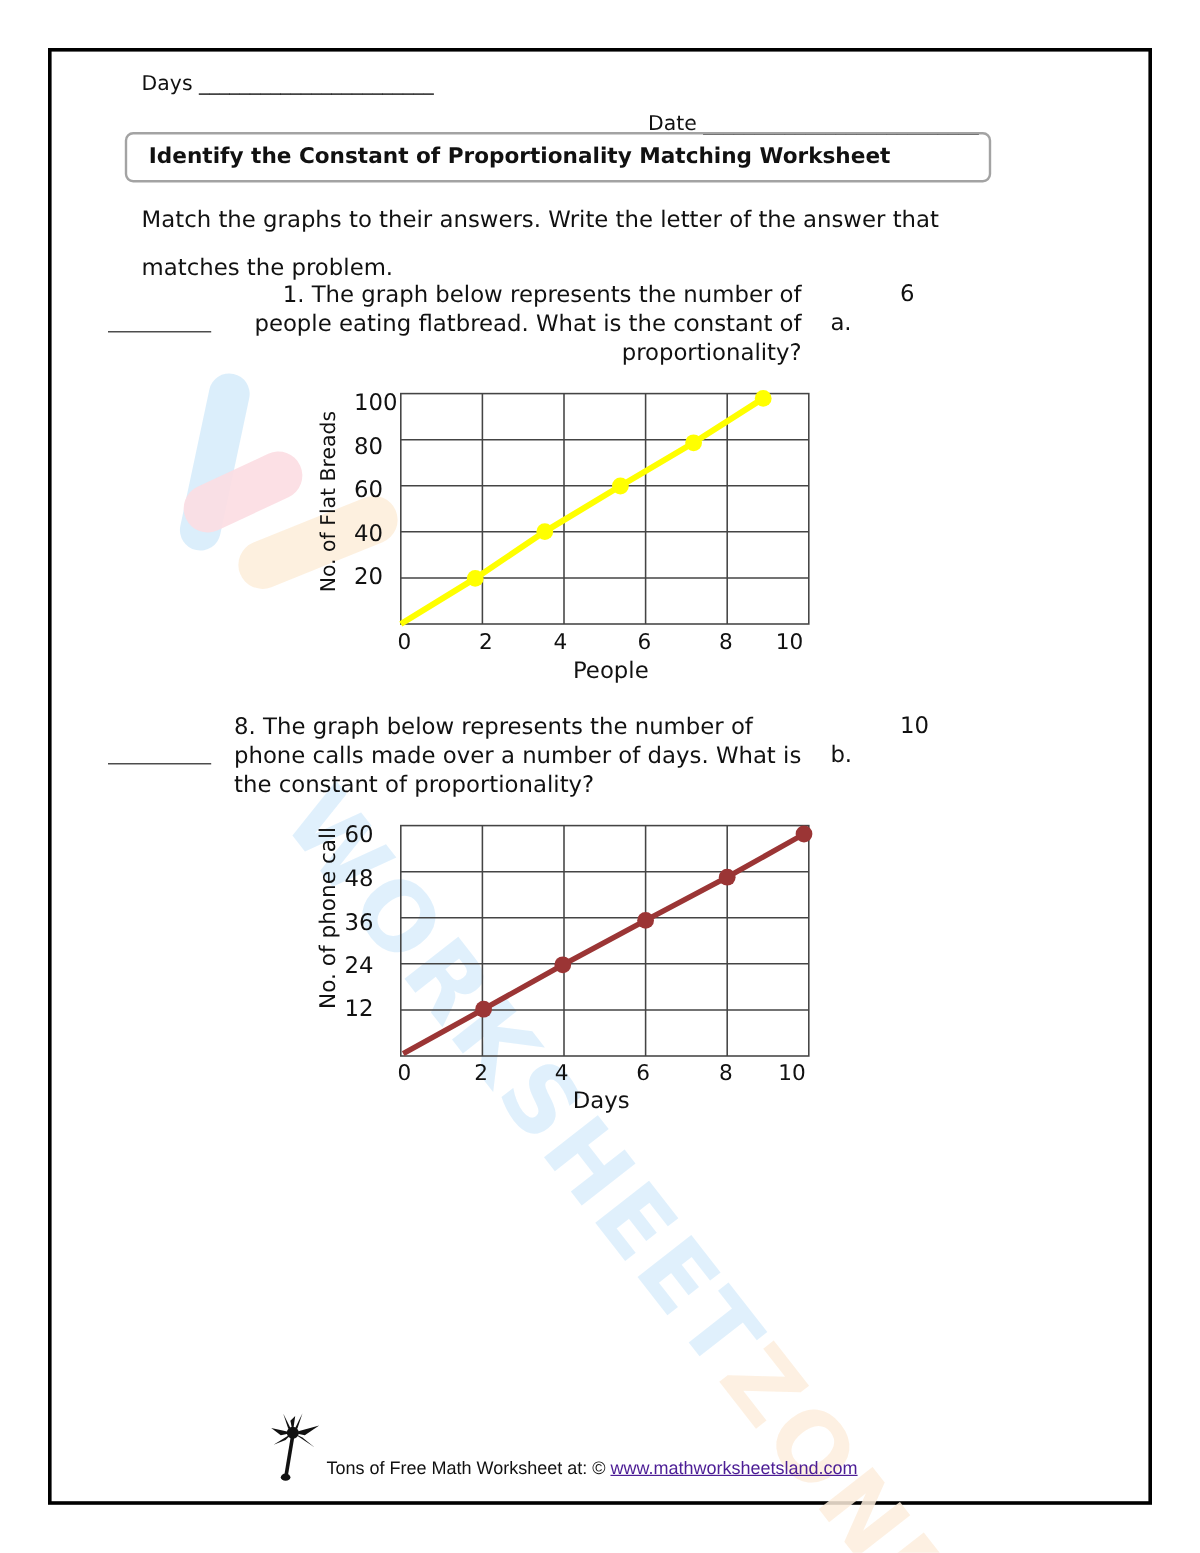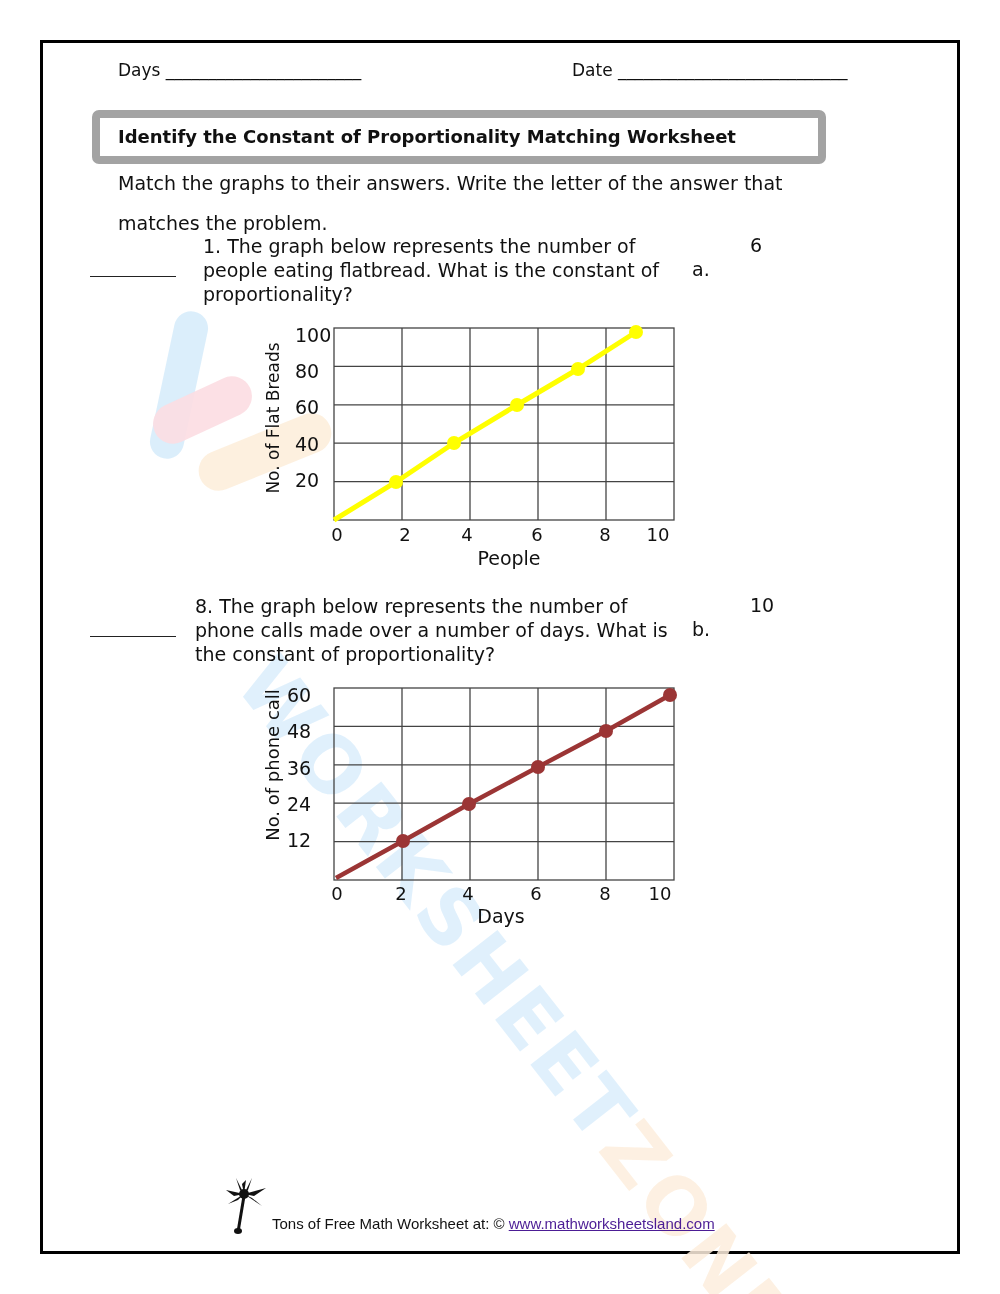--- a/index.html
+++ b/index.html
@@ -1,20 +1,20 @@
 <!DOCTYPE html>
 <html><head>
 <meta charset="utf-8">
 <style>
   html,body{margin:0;padding:0;background:#fff;}
   body{width:1000px;height:1294px;position:relative;overflow:hidden;font-family:"DejaVu Sans","Liberation Sans",sans-serif;color:#111;}
   .frame{position:absolute;left:40px;top:40px;width:914px;height:1208px;border:3px solid #000;}
   .abs{position:absolute;}
   .hdr{font-size:17px;top:60px;}
-  .titlebox{position:absolute;left:92px;top:110px;width:718px;height:38px;border:8px solid #a3a3a3;border-radius:7px;box-sizing:content-box;}
+  .titlebox{position:absolute;left:104px;top:110px;width:718px;height:38px;border:2px solid #a3a3a3;border-radius:7px;box-sizing:content-box;}
   .title{position:absolute;left:18px;top:8px;font-size:18px;font-weight:bold;white-space:nowrap;}
   .instr{left:118px;top:163px;width:720px;font-size:19px;line-height:40px;}
   .blank{height:0;border-bottom:1.5px solid #222;width:86px;}
   .q{font-size:19px;line-height:24px;width:490px;}
   .ans{font-size:19px;}
   .wm{position:absolute;border-radius:20px;}
   .footer{left:272px;top:1215px;font-size:15px;font-family:"Liberation Sans",sans-serif;}
   .footer a{color:#4c1d95;text-decoration:underline;}
   svg text{font-family:"DejaVu Sans",sans-serif;}
 </style>
@@ -29,33 +29,33 @@
   <div class="wm" style="left:195px;top:432px;width:140px;height:40px;background:#fdeedb;transform:rotate(-22deg);border-radius:20px;opacity:.9"></div>
   <div class="abs" style="left:290px;top:640px;font-size:78px;font-weight:bold;color:#e0f0fd;transform:rotate(52deg);transform-origin:0 0;white-space:nowrap;letter-spacing:4px;opacity:.85">
     <span style="color:#dbeefc">WORKSHEET</span><span style="color:#fdeedd">ZONE</span>
   </div>
 </div>
 
 <div class="abs hdr" style="left:118px;">
   <span>Days</span>
   <span>_______________________</span>
 </div>
-<div class="abs hdr" style="left:572px;">
+<div class="abs hdr" style="left:540px;margin-top:33px;">
   <span>Date</span>
   <span>___________________________</span>
 </div>
 
 <div class="titlebox">
   <div class="title">Identify the Constant of Proportionality Matching Worksheet</div>
 </div>
 
 <div class="abs instr">Match the graphs to their answers. Write the letter of the answer that matches the problem.</div>
 
 <div class="abs blank" style="left:90px;top:276px;"></div>
-<div class="abs q" style="left:203px;top:234px;">1. The graph below represents the number of people eating flatbread. What is the constant of proportionality?</div>
+<div class="abs q" style="left:178px;top:234px;text-align:right;">1. The graph below represents the number of people eating flatbread. What is the constant of proportionality?</div>
 <div class="abs ans" style="left:750px;top:234px;">6</div>
 <div class="abs ans" style="left:692px;top:258px;">a.</div>
 
 <svg class="abs" style="left:250px;top:310px;" width="450" height="270">
   <g stroke="#444" stroke-width="1.3" fill="none">
     <rect x="84" y="18" width="340" height="192"></rect>
     <line x1="152" y1="18" x2="152" y2="210"></line>
     <line x1="220" y1="18" x2="220" y2="210"></line>
     <line x1="288" y1="18" x2="288" y2="210"></line>
     <line x1="356" y1="18" x2="356" y2="210"></line>

